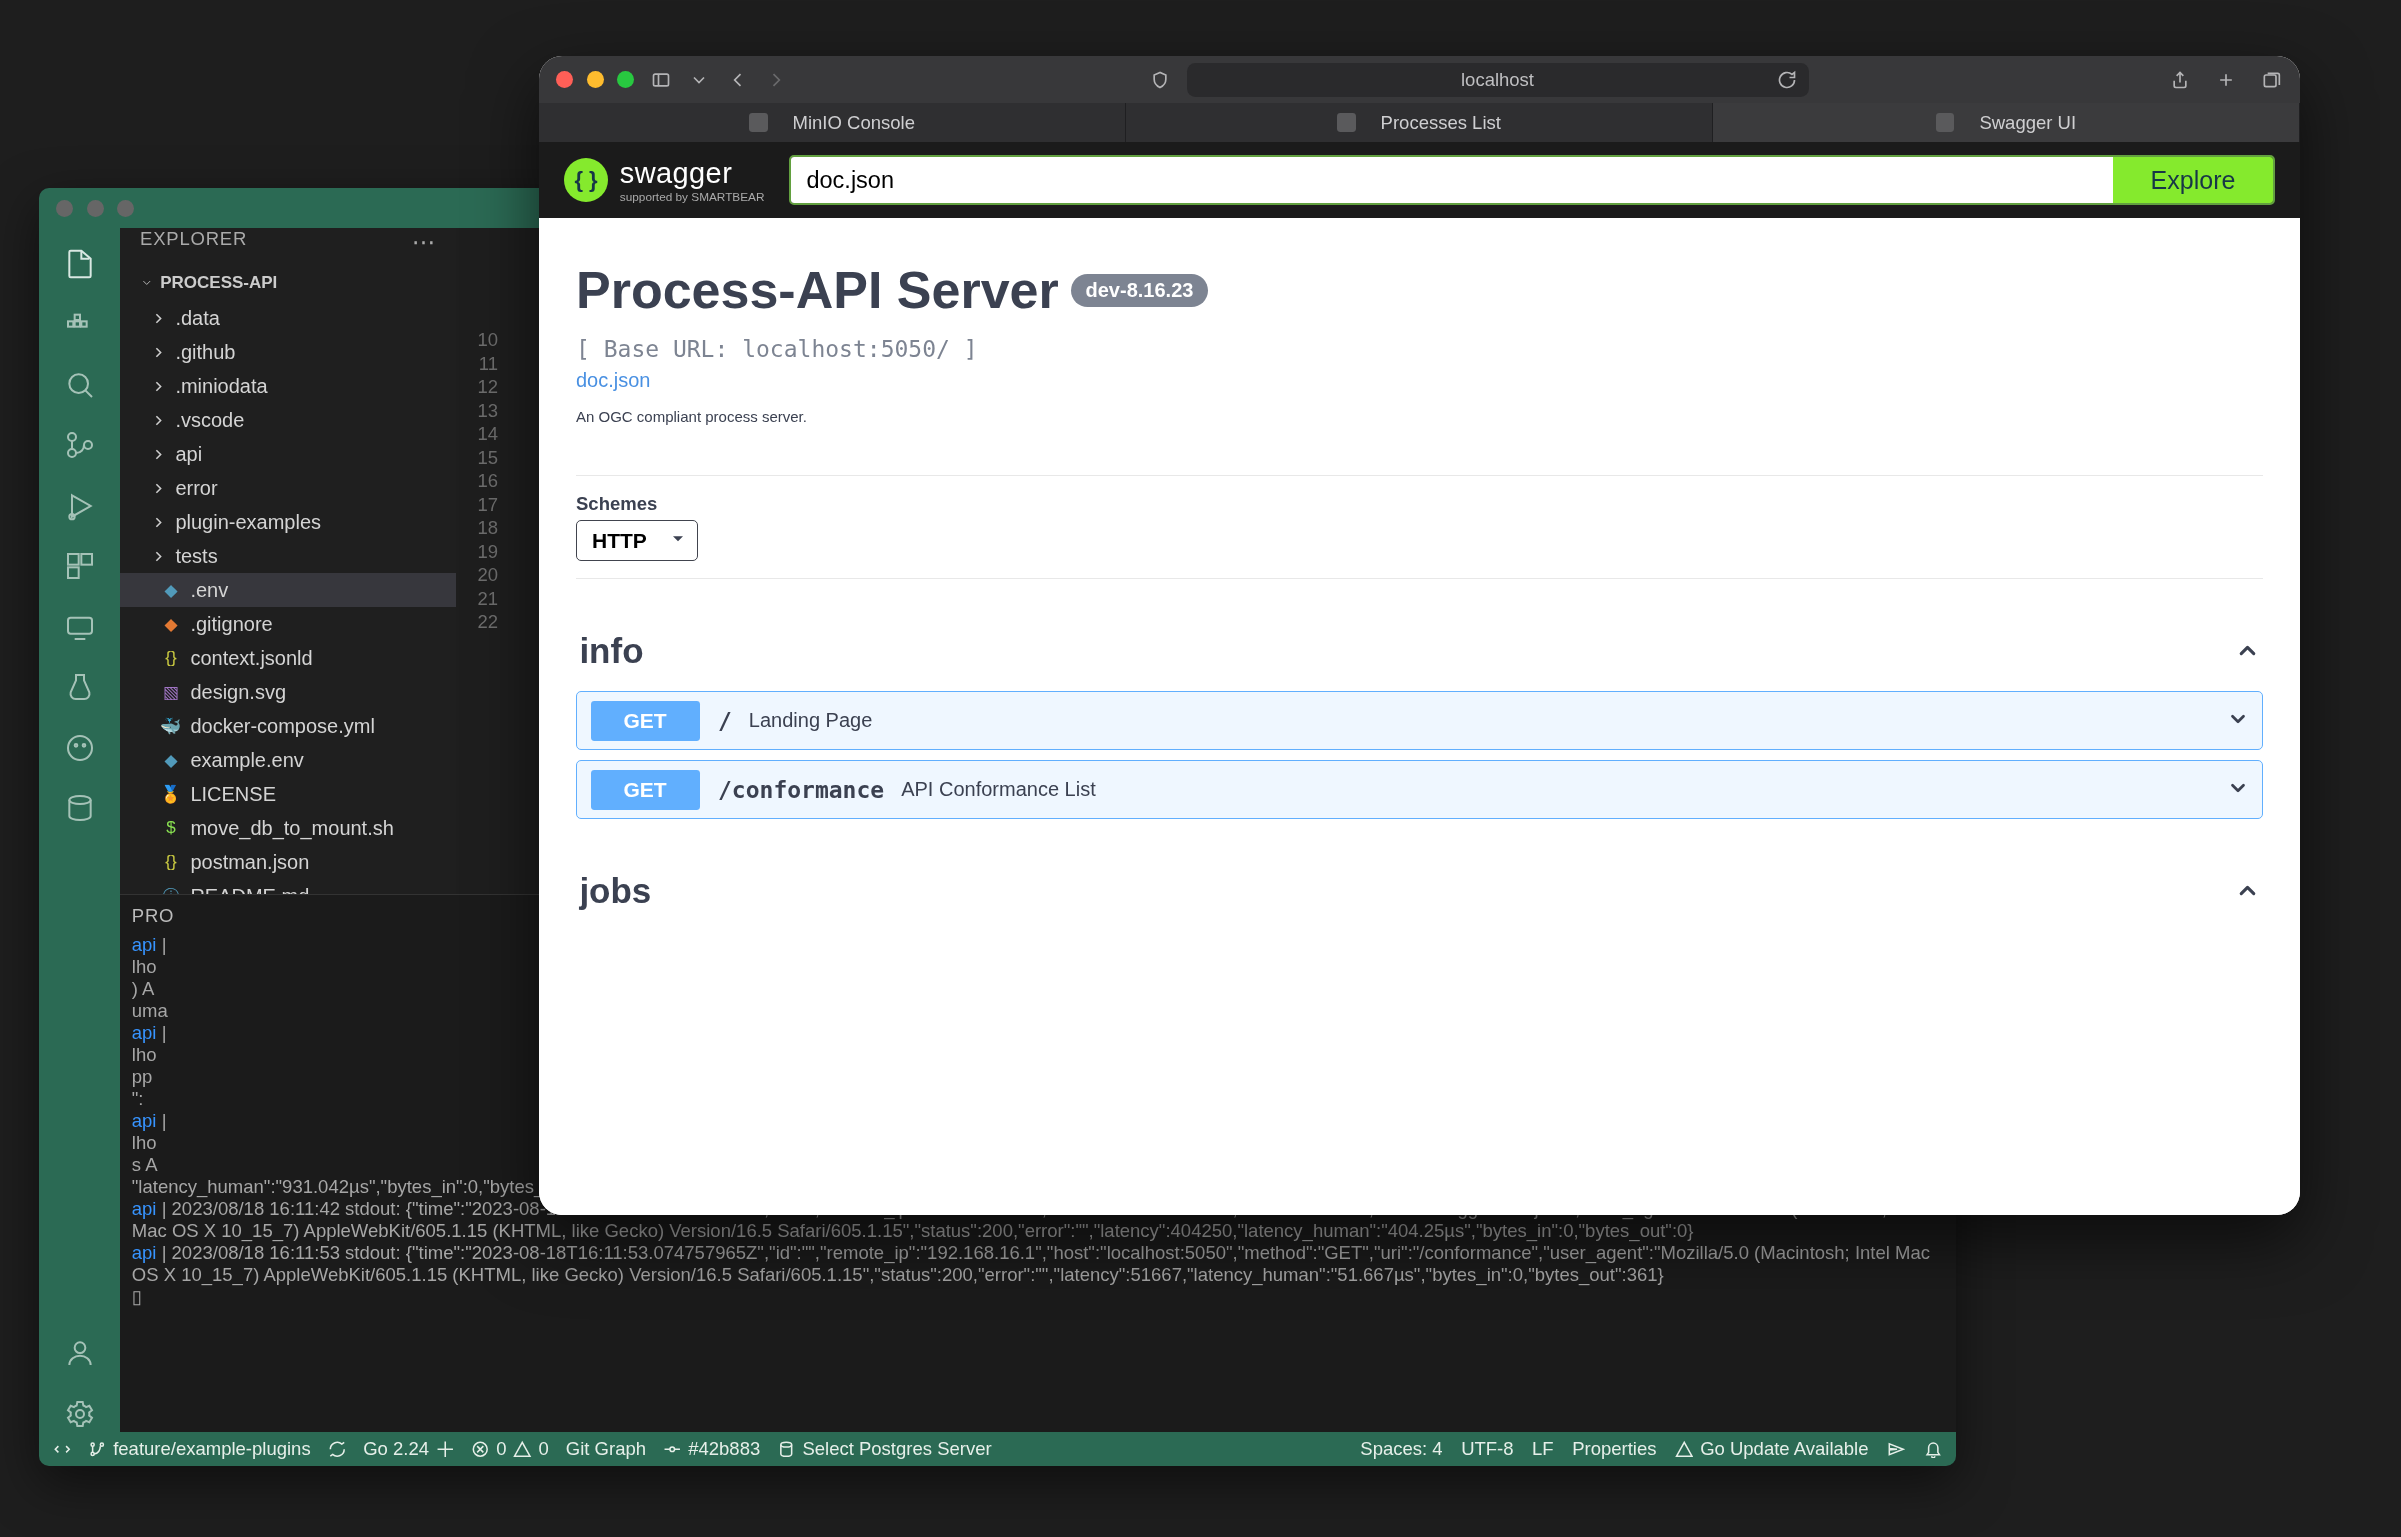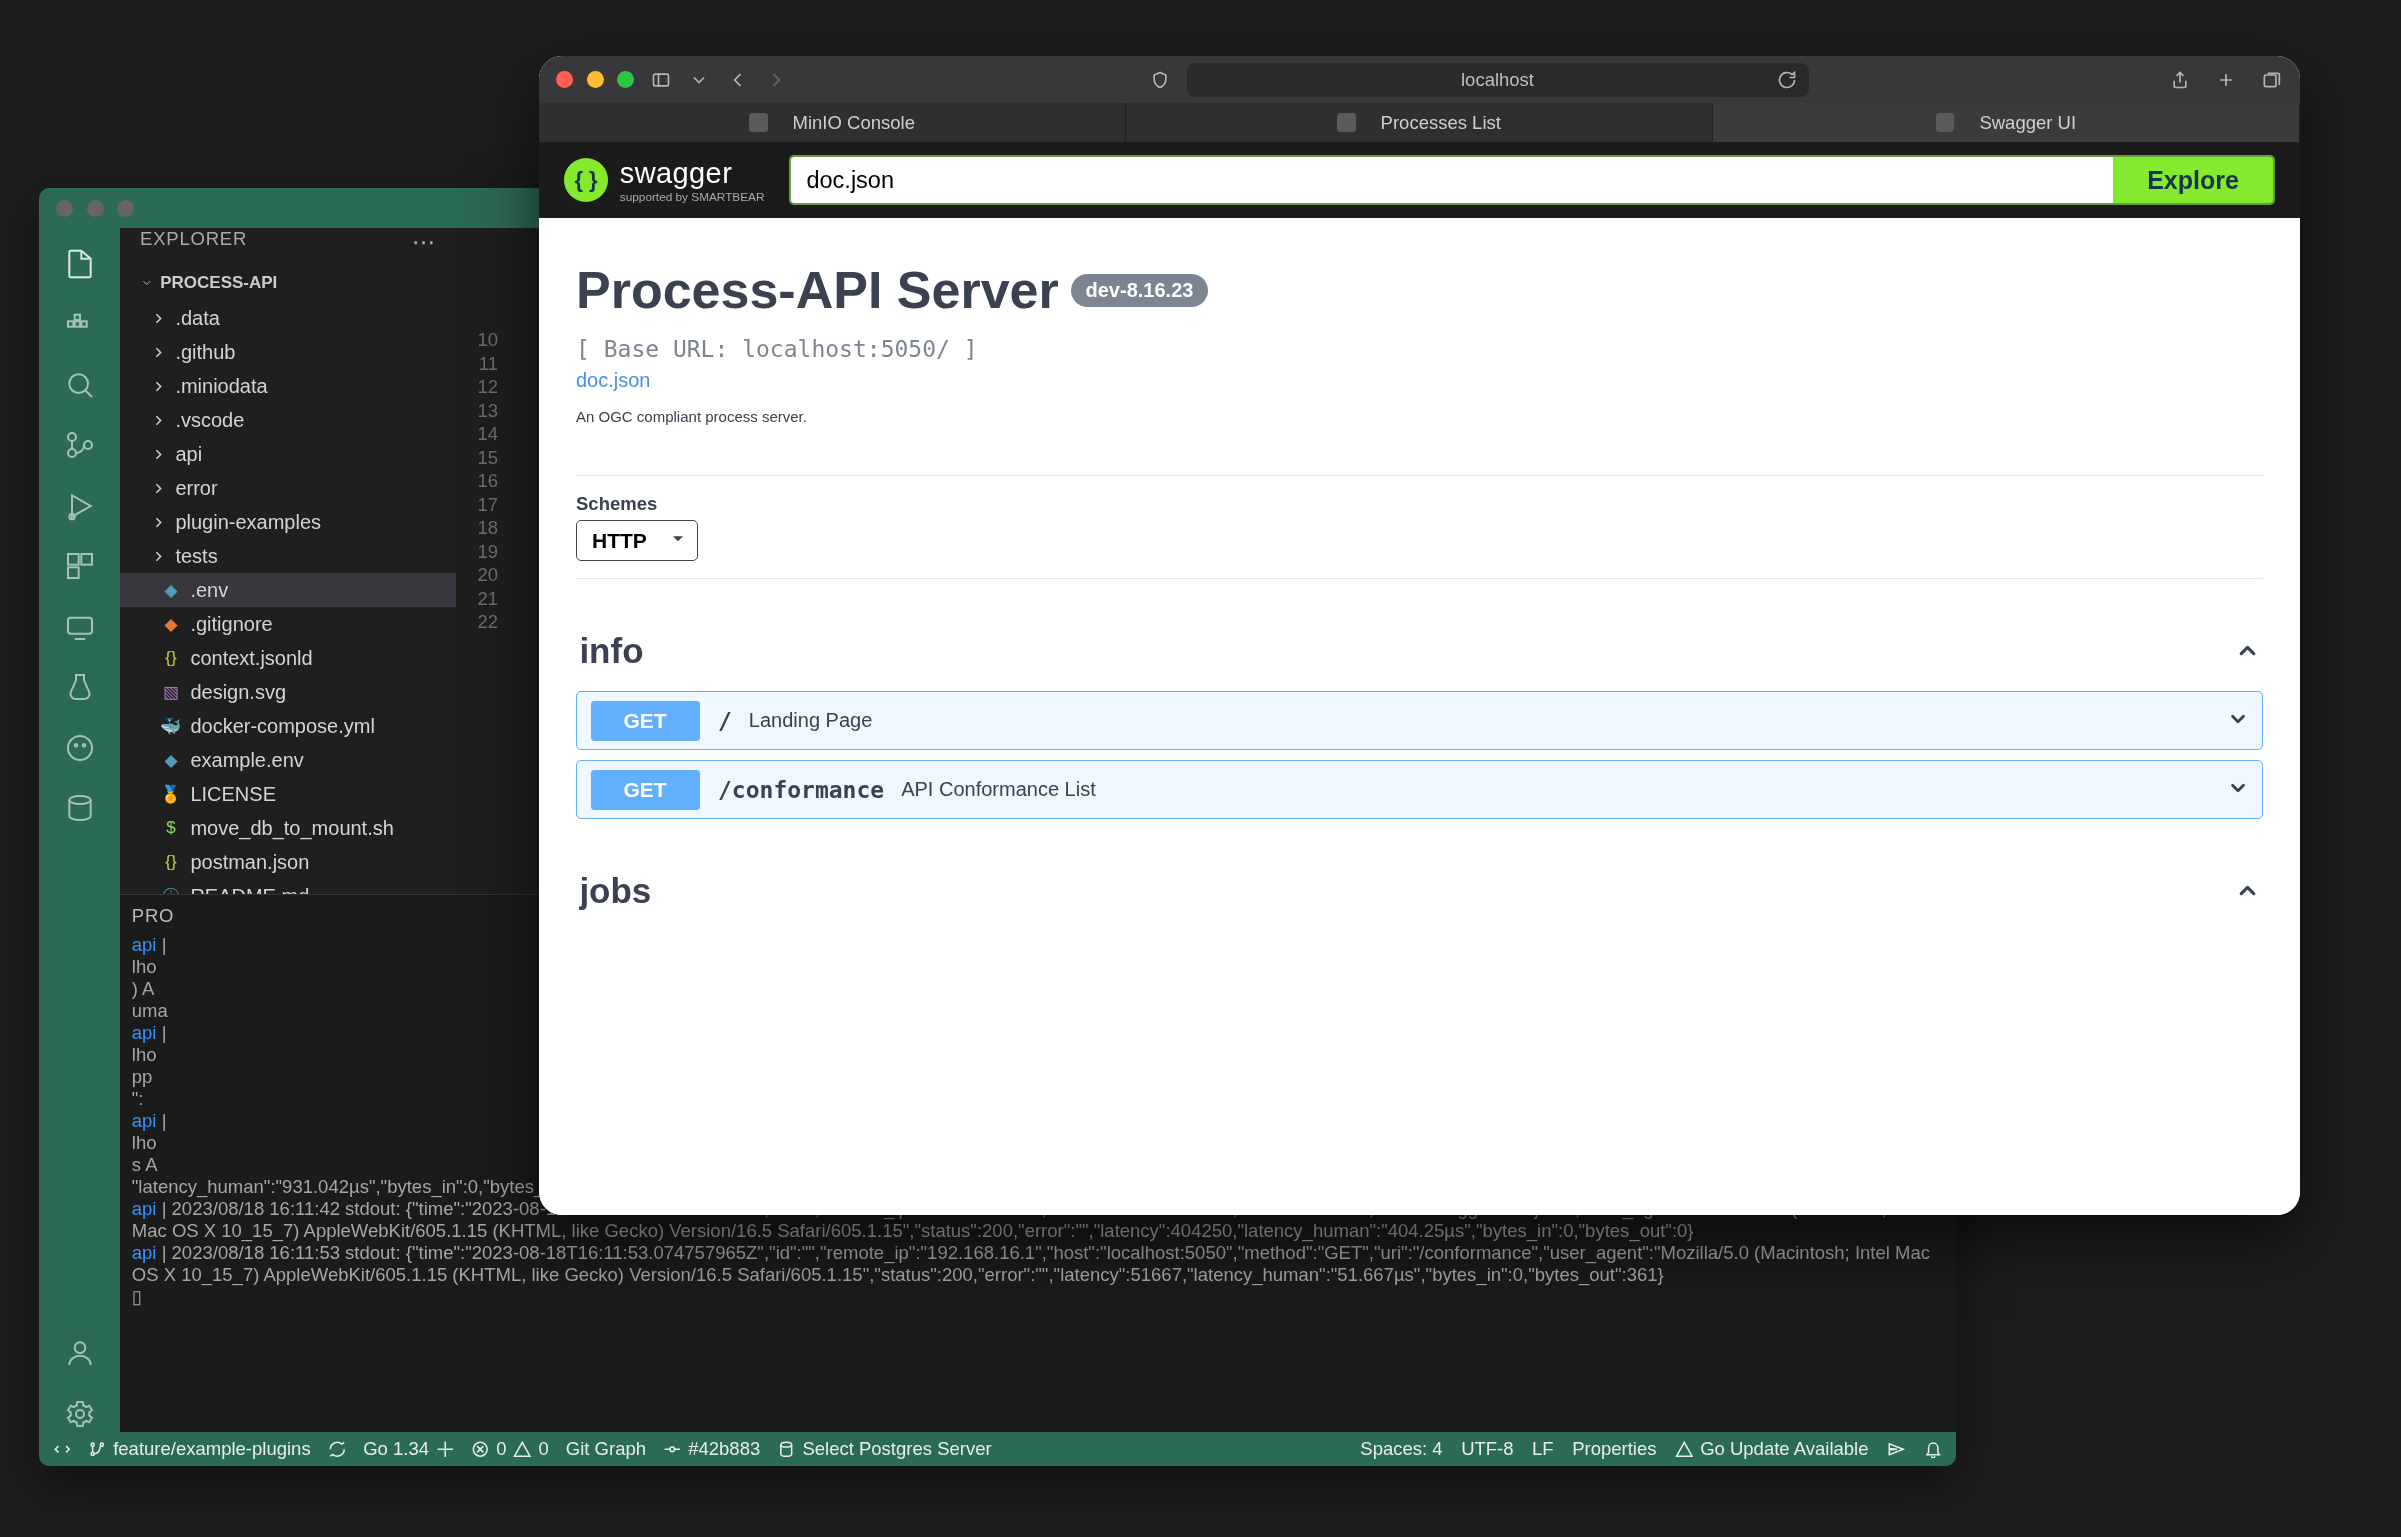--- a/index.html
+++ b/index.html
@@ -117,21 +117,21 @@
 .sw-header {
   height: 76px; background: #1b1b1b;
   display: flex; align-items: center; padding: 0 25px; gap: 25px;
 }
 .sw-logo { display: flex; align-items: center; gap: 11.8px; }
 .sw-logo-badge { width: 44px; height: 44px; border-radius: 50%; background: #85ea2d; display: flex; align-items: center; justify-content: center; color: #173647; font-weight: 900; font-size: 22px; }
 .sw-logo-text { color: #fff; font-size: 29px; letter-spacing: 0.4px; }
 .sw-logo-sub { color: #aaa; font-size: 11.8px; }
 .sw-search-wrap { flex: 1; display: flex; border: 2.5px solid #62a03f; border-radius: 5px; overflow: hidden; height: 50px; }
 .sw-search { flex: 1; background: #fff; border: none; font-size: 23.5px; padding: 0 15px; outline: none; }
-.sw-explore { width: 160px; background: #85ea2d; color: #173647; font-size: 25px; font-weight: 700; border: none; cursor: pointer; }
+.sw-explore { width: 160px; background: #85ea2d; color: #173647; font-size: 25px; font-weight: 400; border: none; cursor: pointer; }
 
 .sw-body { padding: 42px 37px 17px; }
 .sw-title { font-size: 52px; font-weight: 800; color: #3b4151; display: flex; align-items: center; gap: 11.8px; }
 .sw-badge { background: #7d8492; color: #fff; font-size: 20px; padding: 5px 15px; border-radius: 25px; font-weight: 700; }
 .sw-baseurl { font-family: Menlo, monospace; color: #7d8492; font-size: 23px; margin-top: 16px; }
 .sw-link { color: #4990e2; font-size: 20px; margin-top: 6.7px; display: block; }
 .sw-desc { color: #3b4151; font-size: 15px; margin-top: 16px; }
 .sw-contact { color: #4990e2; font-size: 21px; margin-top: 23.5px; display: block; }
 
 .schemes { margin-top: 50px; padding: 17px 0; border-top: 0.8px solid #e8e8e8; border-bottom: 0.8px solid #e8e8e8; }
@@ -452,21 +452,21 @@
           <path d="M6 8v8M8 18c5 0 8-5 8-10"></path>
         </svg>
         <span>feature/example-plugins</span>
       </div>
     <div class="seg">
         <svg viewBox="0 0 24 24">
           <path d="M21 12a9 9 0 0 1-15 6.7L3 21M3 12a9 9 0 0 1 15-6.7L21 3"></path>
         </svg>
       </div>
     <div class="seg">
-        <span>Go 1.34</span>
+        <span>Go 2.24</span>
         <svg viewBox="0 0 24 24">
           <path d="M12 2v20M2 12h20"></path>
         </svg>
       </div>
     <div class="seg">
         <svg viewBox="0 0 24 24">
           <circle cx="12" cy="12" r="9"></circle>
           <path d="m8 8 8 8M16 8l-8 8"></path>
         </svg>
         <span>0</span>

